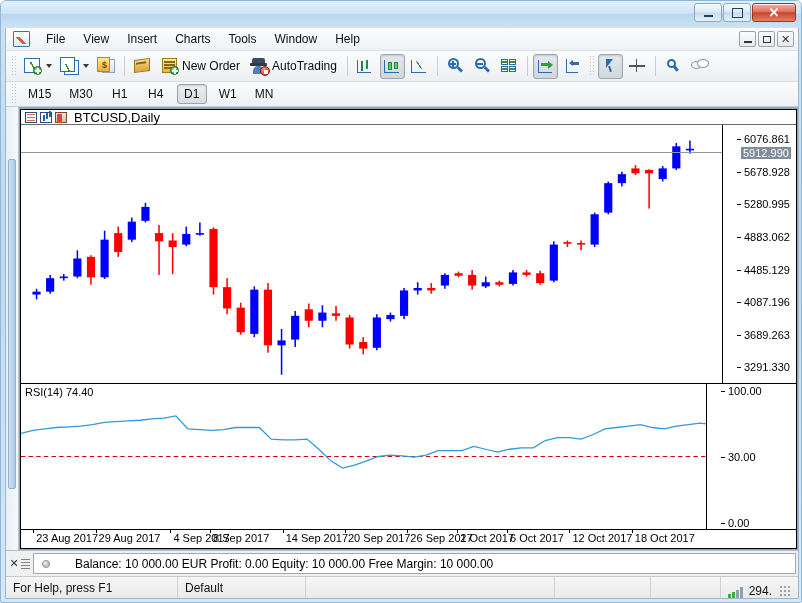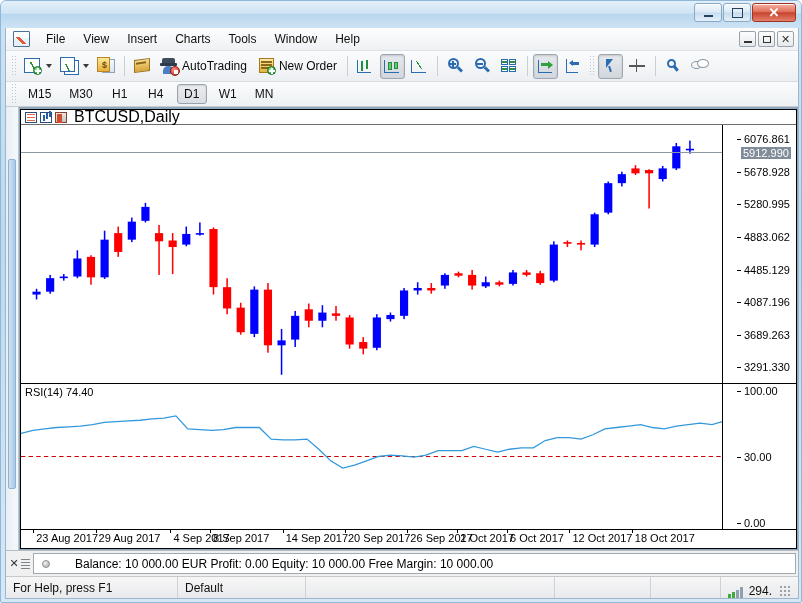--- a/index.html
+++ b/index.html
@@ -162,21 +162,21 @@
     border: 1px solid #000000;
     margin: 2px 1px 1px 1px;
     display: flex; flex-direction: column;
     position: relative;
   }
   #chart-title {
     height: 15px;
     display:flex; align-items:center; gap:3px;
     padding-left: 4px;
     border-bottom: 1px solid #6d6d6d;
-    font-size: 16px;
+    font-size: 13px;
   }
   .mini-ico { width:12px; height:11px; display:inline-block; position:relative;}
   .ico-grid { border:1px solid #2a4e78; background:#fff;}
   .ico-grid::after{content:"";position:absolute;left:1px;top:1px;right:1px;bottom:1px;
     background: repeating-linear-gradient(to bottom,#e06a4a 0 1px,#fff 1px 3px);}
   .ico-bar { background:#fff; border:1px solid #2a4e78;}
   .ico-bar::after{content:"";position:absolute;left:2px;bottom:1px;width:2px;height:6px;background:#2a5fa8;
     box-shadow:3px -2px 0 #2a5fa8, 6px -4px 0 #2a5fa8;}
   .ico-book { background:linear-gradient(to bottom,#e8e8e8,#c4c4c4); border:1px solid #8a3f2a;}
   .ico-book::after{content:"";position:absolute;left:1px;top:1px;width:5px;height:9px;background:#d24c2c;}
@@ -390,35 +390,35 @@
 
       <div class="tb">
         <span class="ic">
           <span style="position:absolute;left:1px;top:2px;width:16px;height:13px;background:linear-gradient(to bottom,#f6d98e,#d9a436);border:1px solid #9c7420;transform:skewY(-8deg);"></span>
           <span style="position:absolute;left:3px;top:5px;width:10px;height:2px;background:#8a6518;transform:skewY(-8deg);"></span>
         </span>
       </div>
 
       <div class="tb">
         <span class="ic">
+          <span style="position:absolute;left:2px;top:1px;width:15px;height:15px;background:linear-gradient(to bottom,#ffe9a6,#e3b441);border:1px solid #a07a1d;"></span>
+          <span style="position:absolute;left:4px;top:4px;width:11px;height:1.5px;background:#8a6a18;box-shadow:0 3px 0 #8a6a18, 0 6px 0 #8a6a18;"></span>
+          <span class="badge-plus"></span>
+        </span>
+        <span class="lbl">New Order</span>
+      </div>
+
+      <div class="tb">
+        <span class="ic">
           <span style="position:absolute;left:2px;top:1px;width:13px;height:6px;background:#3d4b5c;border-radius:2px 2px 0 0;"></span>
           <span style="position:absolute;left:0px;top:6px;width:17px;height:3px;background:#2f3b4a;border-radius:1px;"></span>
           <span style="position:absolute;left:3px;top:9px;width:11px;height:8px;background:#4a7fc1;border-radius:5px 5px 0 0;"></span>
           <span class="badge-stop"></span>
         </span>
         <span class="lbl">AutoTrading</span>
-      </div>
-
-      <div class="tb">
-        <span class="ic">
-          <span style="position:absolute;left:2px;top:1px;width:15px;height:15px;background:linear-gradient(to bottom,#ffe9a6,#e3b441);border:1px solid #a07a1d;"></span>
-          <span style="position:absolute;left:4px;top:4px;width:11px;height:1.5px;background:#8a6a18;box-shadow:0 3px 0 #8a6a18, 0 6px 0 #8a6a18;"></span>
-          <span class="badge-plus"></span>
-        </span>
-        <span class="lbl">New Order</span>
       </div>
 
       <div class="tb-sep"></div>
 
       <div class="tb">
         <span class="ic">
           <span style="position:absolute;left:1px;bottom:2px;width:1.5px;height:13px;background:#2b6cb0;"></span>
           <span style="position:absolute;left:1px;bottom:2px;width:14px;height:1.5px;background:#2b6cb0;"></span>
           <span style="position:absolute;left:5px;bottom:4px;width:2px;height:10px;background:#1f8f3f;"></span>
           <span style="position:absolute;left:10px;bottom:6px;width:2px;height:9px;background:#1f8f3f;"></span>
@@ -664,21 +664,21 @@
               <div class="tickrow current" style="top: 10.6987%;"><span>5912.990</span></div>
             </div>
         </div>
 
         <div id="rsi-pane">
           <div id="rsi-label">RSI(14) 74.40</div>
           <svg class="plotsvg" id="rsi-svg" viewBox="0 0 710 136" preserveAspectRatio="none">
               <line x1="0" x2="644" y1="68" y2="68" stroke="#cc0000" stroke-width="1" stroke-dasharray="4 3"></line>
               <polyline points="0.00,46.24 10.92,43.52 21.83,42.16 32.75,40.80 43.66,40.12 54.58,39.44 65.49,38.08 76.41,36.04 87.32,35.36 98.24,34.68 109.15,34.00 120.07,32.64 130.98,31.96 141.90,29.92 152.81,42.16 163.73,42.84 174.64,43.52 185.56,42.84 196.47,40.80 207.39,40.80 218.31,40.80 229.22,51.68 240.14,52.36 251.05,52.36 261.97,51.68 272.88,61.20 283.80,72.08 294.71,78.88 305.63,76.16 316.54,72.08 327.46,68.00 338.37,66.64 349.29,67.32 360.20,68.68 371.12,66.64 382.03,62.56 392.95,62.56 403.86,62.56 414.78,58.48 425.69,61.20 436.61,63.92 447.53,61.20 458.44,59.84 469.36,59.84 480.27,53.04 491.19,50.32 502.10,50.32 513.02,51.68 523.93,47.60 534.85,42.16 545.76,40.80 556.68,39.44 567.59,38.08 578.51,40.80 589.42,42.16 600.34,39.44 611.25,38.08 622.17,36.72 633.08,38.08 644.00,34.82" fill="none" stroke="#3399dd" stroke-width="1.2"></polyline>
             </svg>
-          <div id="price-scale" class="rsi-scale" style="position:absolute;right:0;top:0;width:74px;bottom:0;border-left:1px solid #000;background:#fff;">
+          <div id="price-scale" class="rsi-scale" style="position:absolute;right:16px;top:0;width:74px;bottom:0;border-left:1px solid #000;background:#fff;">
               <div class="tickrow" style="top: 5%;">100.00</div>
               <div class="tickrow" style="top: 50%;">30.00</div>
               <div class="tickrow" style="top: 96%;">0.00</div>
             </div>
         </div>
 
         <div id="date-axis">
             <div class="datelbl" style="left: 12.2353px;">23 Aug 2017</div>
             <div class="datelbl" style="left: 74.5882px;">29 Aug 2017</div>
             <div class="datelbl" style="left: 149.412px;">4 Sep 2017</div>

